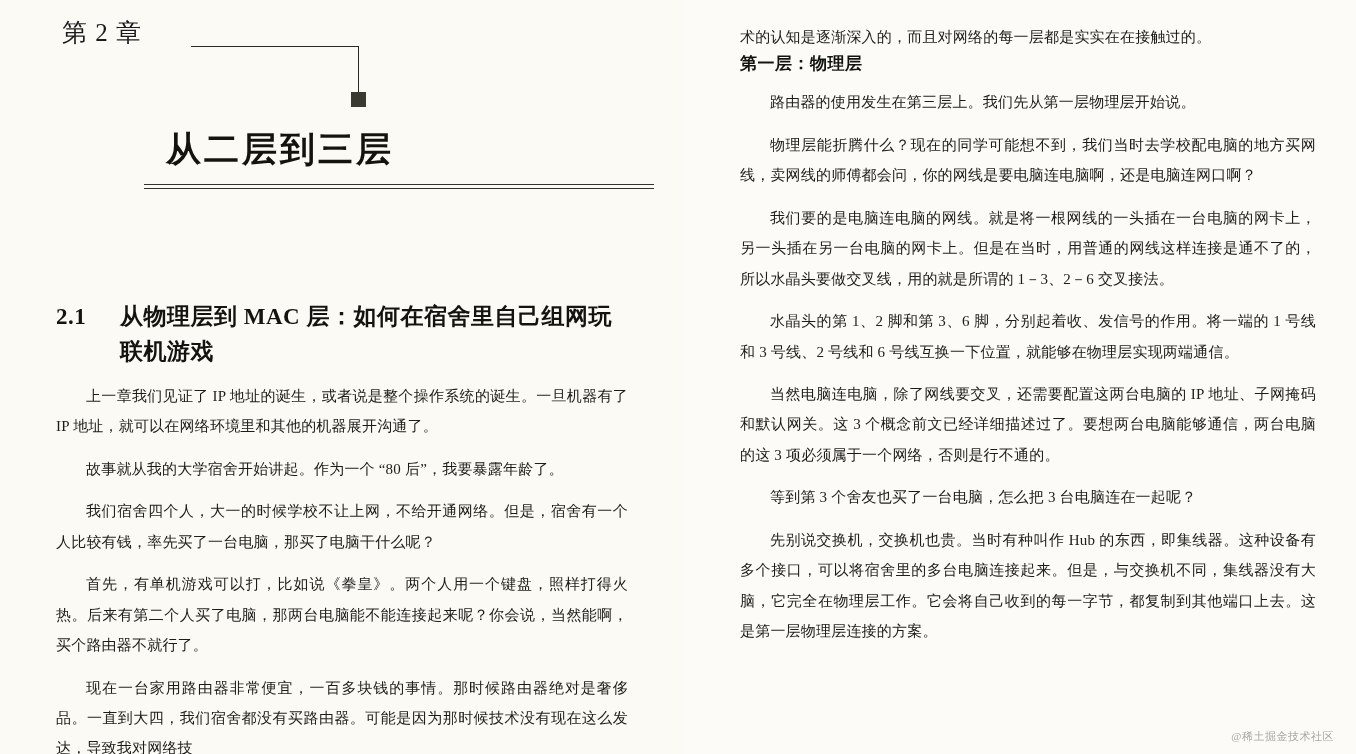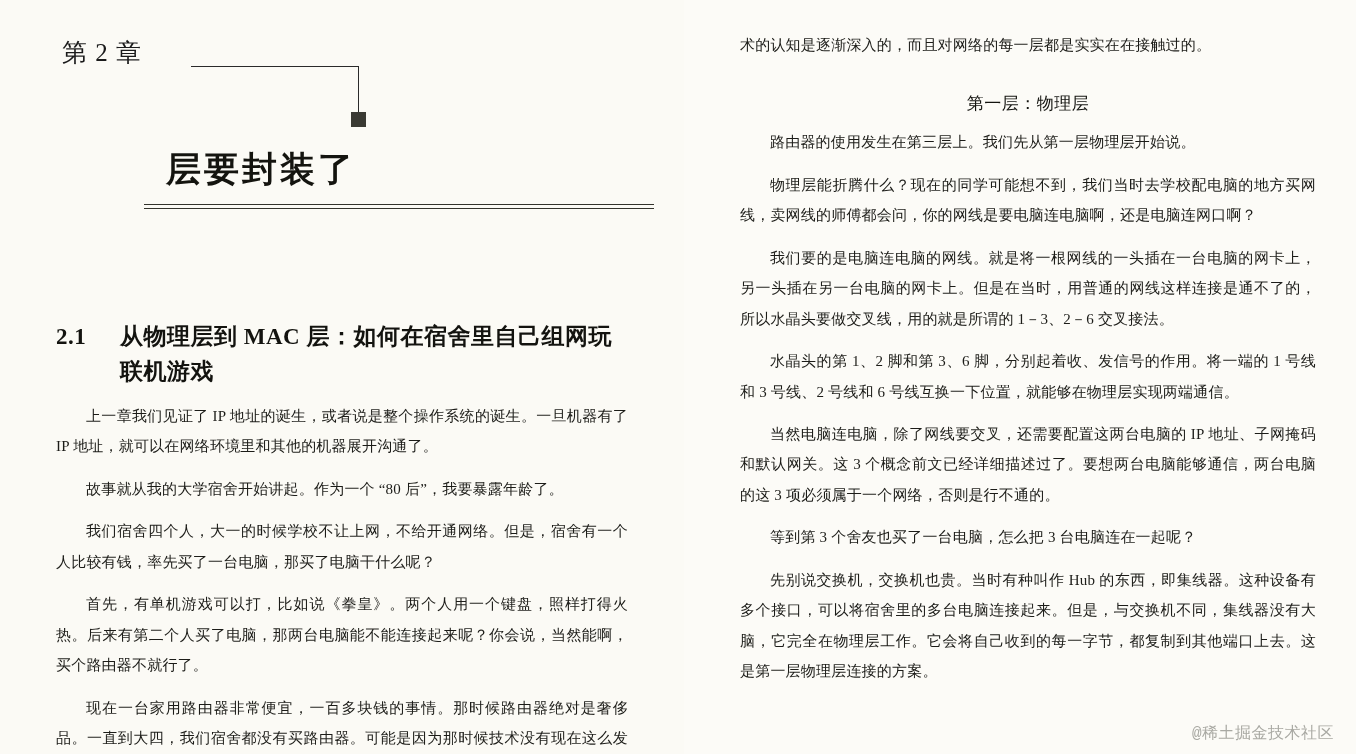--- a/index.html
+++ b/index.html
@@ -27,36 +27,36 @@
     background: #fbfaf6;
     box-sizing: border-box;
   }
   .page-left {
     width: 684px;
     padding: 0 56px 0 56px;
     background: #fbfaf5;
   }
   .page-right {
     width: 672px;
-    padding: 16px 40px 0 56px;
+    padding: 8px 40px 0 56px;
     background: #fcfbf7;
   }
   .gutter {
     position: absolute;
     left: 684px;
     top: 0;
     width: 2px;
     height: 754px;
     background: linear-gradient(to right, #e2ded2, #f7f5ee);
   }
 
   
   .chapter-head {
     position: relative;
-    margin-top: 36px;
+    margin-top: 16px;
     height: 170px;
   }
   .chapter-no {
     font-size: 25px;
     letter-spacing: 1px;
     color: #1a1a1a;
     display: inline-block;
     margin-left: 6px;
   }
   .rule-h {
@@ -139,53 +139,51 @@
     font-size: 15px;
     line-height: 2.03;
     text-align: justify;
     text-indent: 0;
     color: #1c1c18;
     padding-top: 14px;
     letter-spacing: 0.2px;
   }
   .subhead {
     font-size: 17px;
-    font-weight: 400;
-    margin-top: 32px;
+    font-weight: 700;
     margin-bottom: 4px;
     color: #13130f;
     letter-spacing: 0.5px;
-    text-align: center;
   }
   .page-right p.body { margin-top: 12px; }
 
   .watermark {
     position: absolute;
     right: 22px;
     bottom: 10px;
-    font-size: 16px;
+    font-size: 11px;
     color: #a9a9a3;
-    font-family: Liberation Mono, monospace;
+    font-family: Liberation Serif, serif;
     letter-spacing: 0.5px;
     text-align: right;
   }
 </style>
 </head>
 <body>
 
 <div class="spread">
 
   <div class="page page-left">
 
     <div class="chapter-head">
       <div class="chapter-no">第 2 章</div>
       <div class="rule-h"></div>
       <div class="rule-v"></div>
       <div class="rule-box"></div>
-      <div class="chapter-title">层要封装了</div>
+      <div class="chapter-title">从二层到三层</div>
       <div class="chapter-underline"></div>
     </div>
 
     <div class="section-title">
       <span class="section-num">2.1</span>
       <span class="section-text">从物理层到 MAC 层：如何在宿舍里自己组网玩联机游戏</span>
     </div>
 
     <p class="body first-body">上一章我们见证了 IP 地址的诞生，或者说是整个操作系统的诞生。一旦机器有了 IP 地址，就可以在网络环境里和其他的机器展开沟通了。</p>
     <p class="body">故事就从我的大学宿舍开始讲起。作为一个 “80 后”，我要暴露年龄了。</p>

